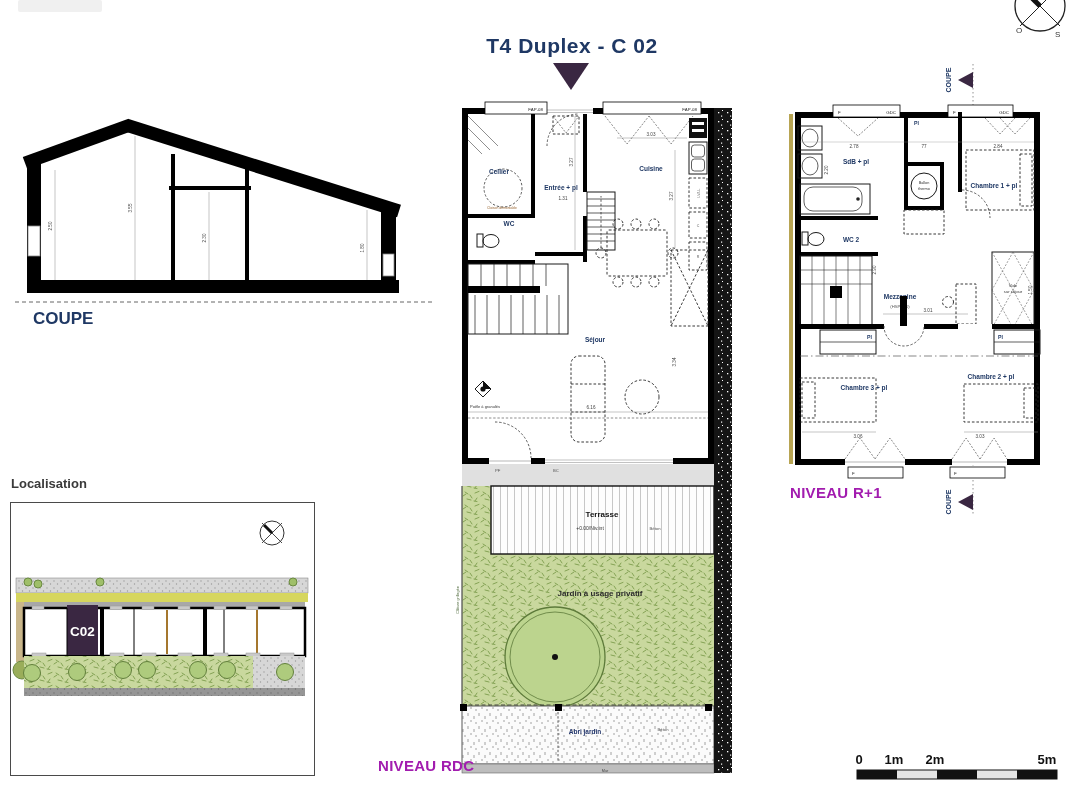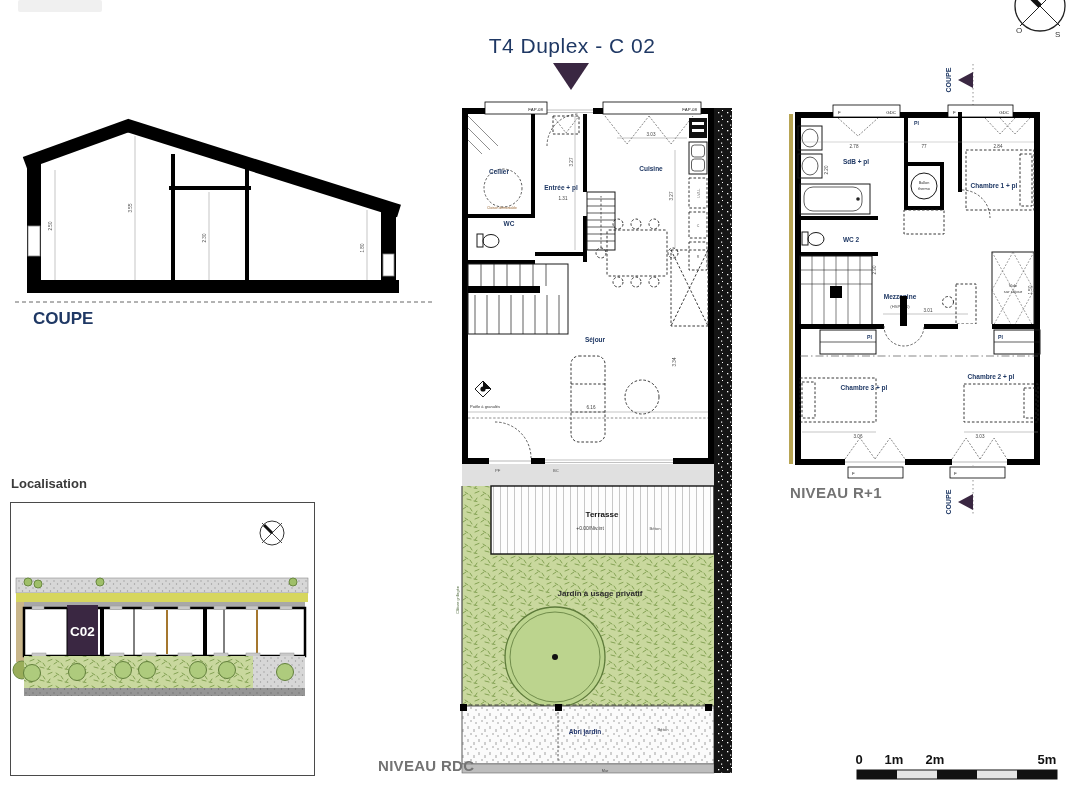--- a/index.html
+++ b/index.html
@@ -1,20 +1,20 @@
 <!DOCTYPE html>
 <html><head>
 <meta charset="utf-8">
 <style>
   html,body{margin:0;padding:0;width:1082px;height:800px;background:#fff;overflow:hidden;
     font-family:"Liberation Sans", sans-serif;}
   .abs{position:absolute;}
-  .title{color:#1f3864;font-weight:normal;font-size:21px;letter-spacing:.5px;}
+  .title{color:#1f3864;font-weight:bold;font-size:21px;letter-spacing:.5px;}
   .tri-down{width:0;height:0;border-left:18px solid transparent;border-right:18px solid transparent;border-top:27px solid #3a2742;}
-  .level-label{color:#737373;font-weight:bold;font-size:15px;letter-spacing:.3px;}
+  .level-label{color:#a21caf;font-weight:bold;font-size:15px;letter-spacing:.3px;}
   .coupe-label{color:#1f3864;font-weight:bold;font-size:17px;}
   .loc-title{color:#3a3a3a;font-weight:600;font-size:13px;}
   .loc-box{border:1.5px solid #4a4a4a;background:#fff;}
   .faded-logo{background:#f0f0f0;border-radius:2px;}
   svg{position:absolute;overflow:hidden;}
   svg text{font-family:"Liberation Sans", sans-serif;}
   .w{fill:#000;}
   .thin{stroke:#1a1a1a;stroke-width:1;fill:none;}
   .thinl{stroke:#1a1a1a;stroke-width:0.7;fill:none;}
   .dash{stroke:#333;stroke-width:0.8;fill:none;stroke-dasharray:2.4,1.8;}

